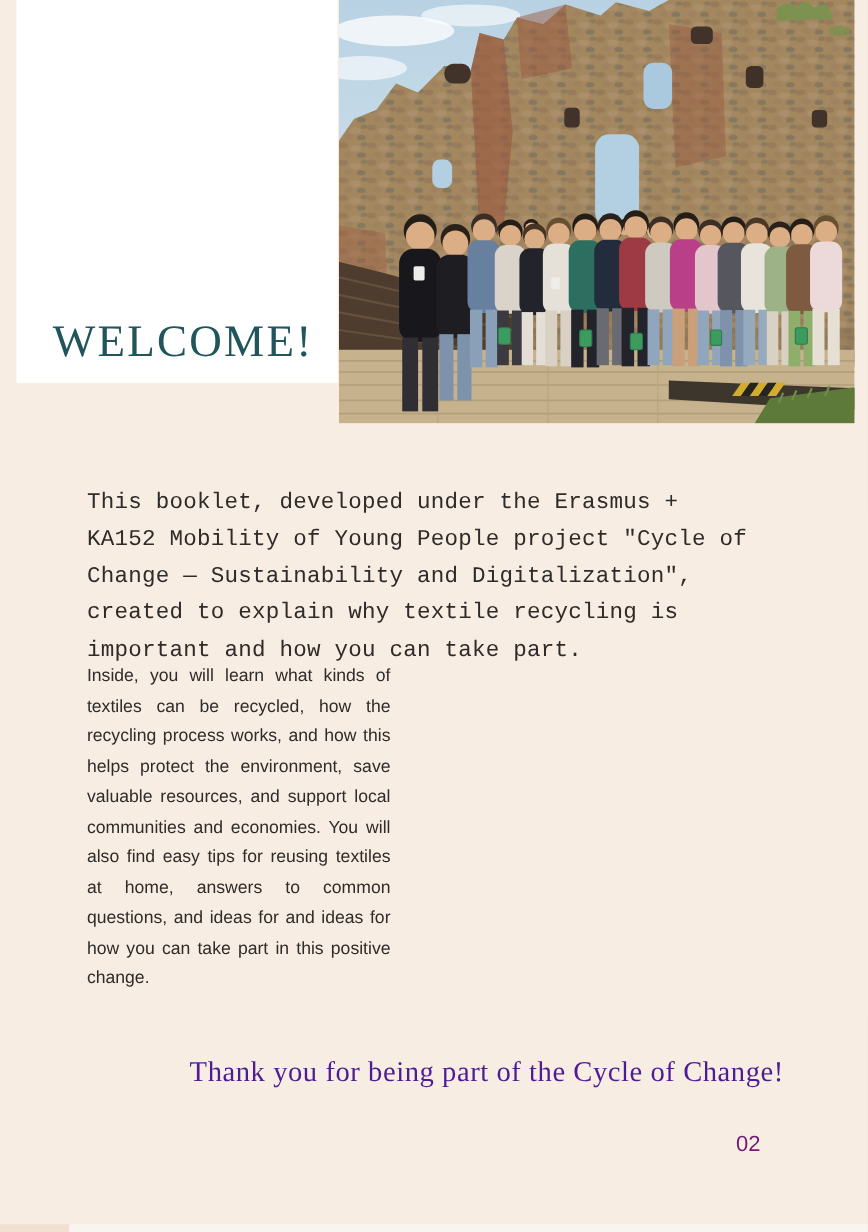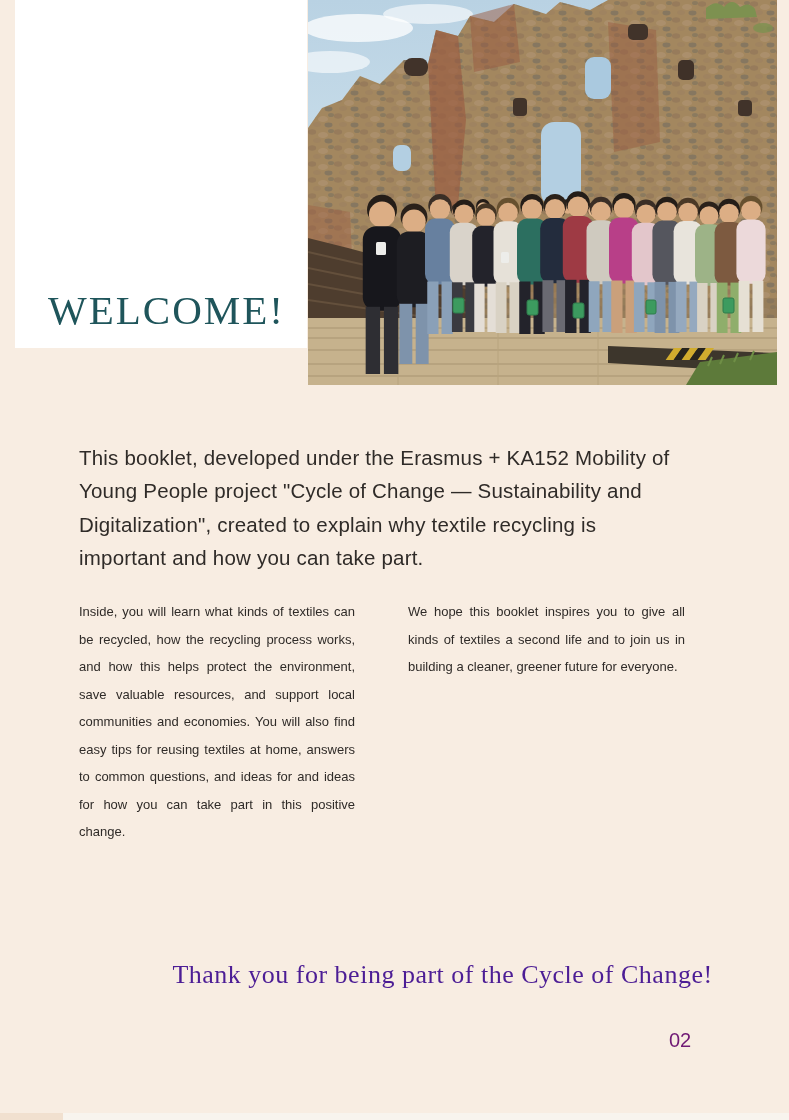--- a/index.html
+++ b/index.html
@@ -28,24 +28,25 @@
   .photo{
     position:absolute;left:308px;top:0;width:469px;height:385px;
     overflow:hidden;
   }
   .photo svg{display:block;width:100%;height:100%;}
   .intro{
     position:absolute;left:79px;top:420px;width:608px;
     font-size:20.5px;line-height:33.5px;
     letter-spacing:0.2px;
     text-align:left;
+    font-family:Liberation Mono, monospace;
   }
   .col{
     position:absolute;top:585px;
-    font-size:13px;line-height:27.5px;
+    font-size:16px;line-height:27.5px;
     text-align:justify;
   }
   .col-left{left:79px;width:276px;}
   .col-right{left:408px;width:277px;}
   .closing{
     position:absolute;left:130px;top:960px;width:625px;
     text-align:center;
     font-family:"Liberation Serif", serif;
     font-size:26px;
     letter-spacing:0.5px;
@@ -185,21 +186,20 @@
         <rect x="265" y="303" width="11" height="15" rx="2"></rect>
         <rect x="338" y="300" width="10" height="14" rx="2"></rect>
         <rect x="415" y="298" width="11" height="15" rx="2"></rect>
       </g>
     </svg>
   </div>
 
   <p class="intro">This booklet, developed under the Erasmus + KA152 Mobility of Young People project "Cycle of Change — Sustainability and Digitalization", created to explain why textile recycling is important and how you can take part.</p>
 
   <p class="col col-left">Inside, you will learn what kinds of textiles can be recycled, how the recycling process works, and how this helps protect the environment, save valuable resources, and support local communities and economies. You will also find easy tips for reusing textiles at home, answers to common questions, and ideas for and ideas for how you can take part in this positive change.</p>
-  <p class="col col-right">We hope this booklet inspires you to give all kinds of textiles a second life and to join us in building a cleaner, greener future for everyone.</p>
 
   <div class="closing">Thank you for being part of the Cycle of Change!</div>
 
   <div class="page-number">02</div>
 
   <div class="footer-strip-left"></div>
   <div class="footer-strip-right"></div>
 
 </div>
 

